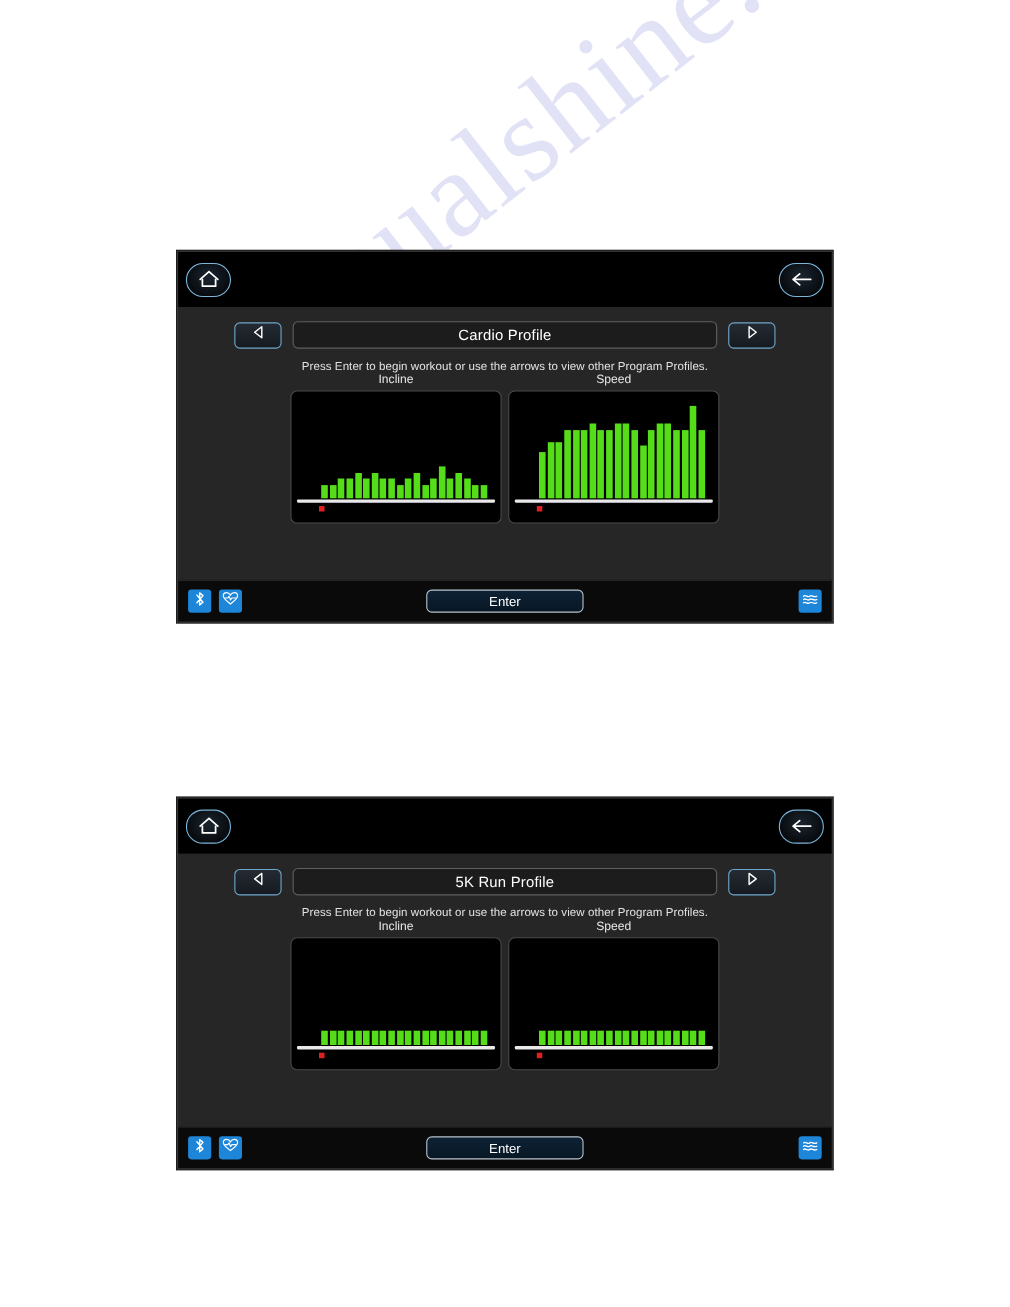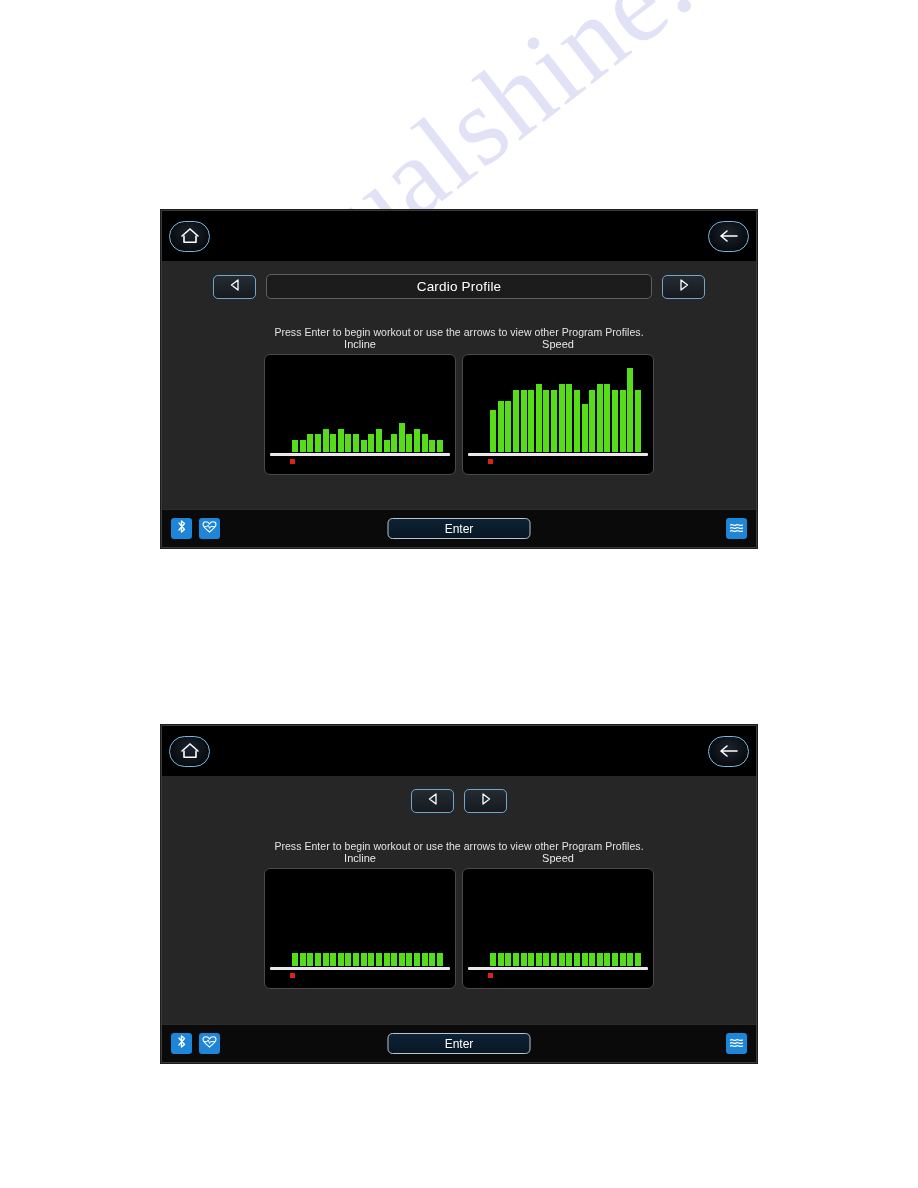--- a/index.html
+++ b/index.html
@@ -37,21 +37,21 @@
   
   .console {
     position: absolute;
     left: 161px;
     width: 596px;
     background: #262626;
     border: 1px solid #3a3a3a;
     z-index: 3;
     box-shadow: 0 0 0 1px #1d1d1d;
   }
-  .console.first { top: 210px; height: 338px; }
+  .console.first { top: 228px; height: 338px; }
   .console.second { top: 725px; height: 338px; }
 
   
   .topbar {
     position: relative;
     height: 50px;
     background: #000000;
     display: flex;
     align-items: center;
     justify-content: space-between;
@@ -94,21 +94,21 @@
     border-radius: 5px;
     background: #1c1c1c;
     color: #ffffff;
     font-size: 13.5px;
     display: flex;
     align-items: center;
     justify-content: center;
     letter-spacing: 0.2px;
   }
   .hint {
-    margin-top: 27px;
+    margin-top: 10px;
     text-align: center;
     color: #e2e2e2;
     font-size: 10.5px;
     letter-spacing: 0.05px;
   }
 
   
   .charts {
     display: flex;
     justify-content: center;
@@ -356,20 +356,21 @@
     </div>
 
     <div class="selector-row">
       <div class="arrow-btn">
         <span>
           <svg width="14" height="14" viewBox="0 0 14 14">
             <path d="M10 2 L3.5 7 L10 12 Z" stroke="#ffffff" stroke-width="1.3" fill="none" stroke-linejoin="round"></path>
           </svg>
         </span>
       </div>
+      <div class="title-field">5K Run Profile</div>
       <div class="arrow-btn">
         <span>
           <svg width="14" height="14" viewBox="0 0 14 14">
             <path d="M4 2 L10.5 7 L4 12 Z" stroke="#ffffff" stroke-width="1.3" fill="none" stroke-linejoin="round"></path>
           </svg>
         </span>
       </div>
     </div>
 
     <div class="hint">Press Enter to begin workout or use the arrows to view other Program Profiles.</div>

